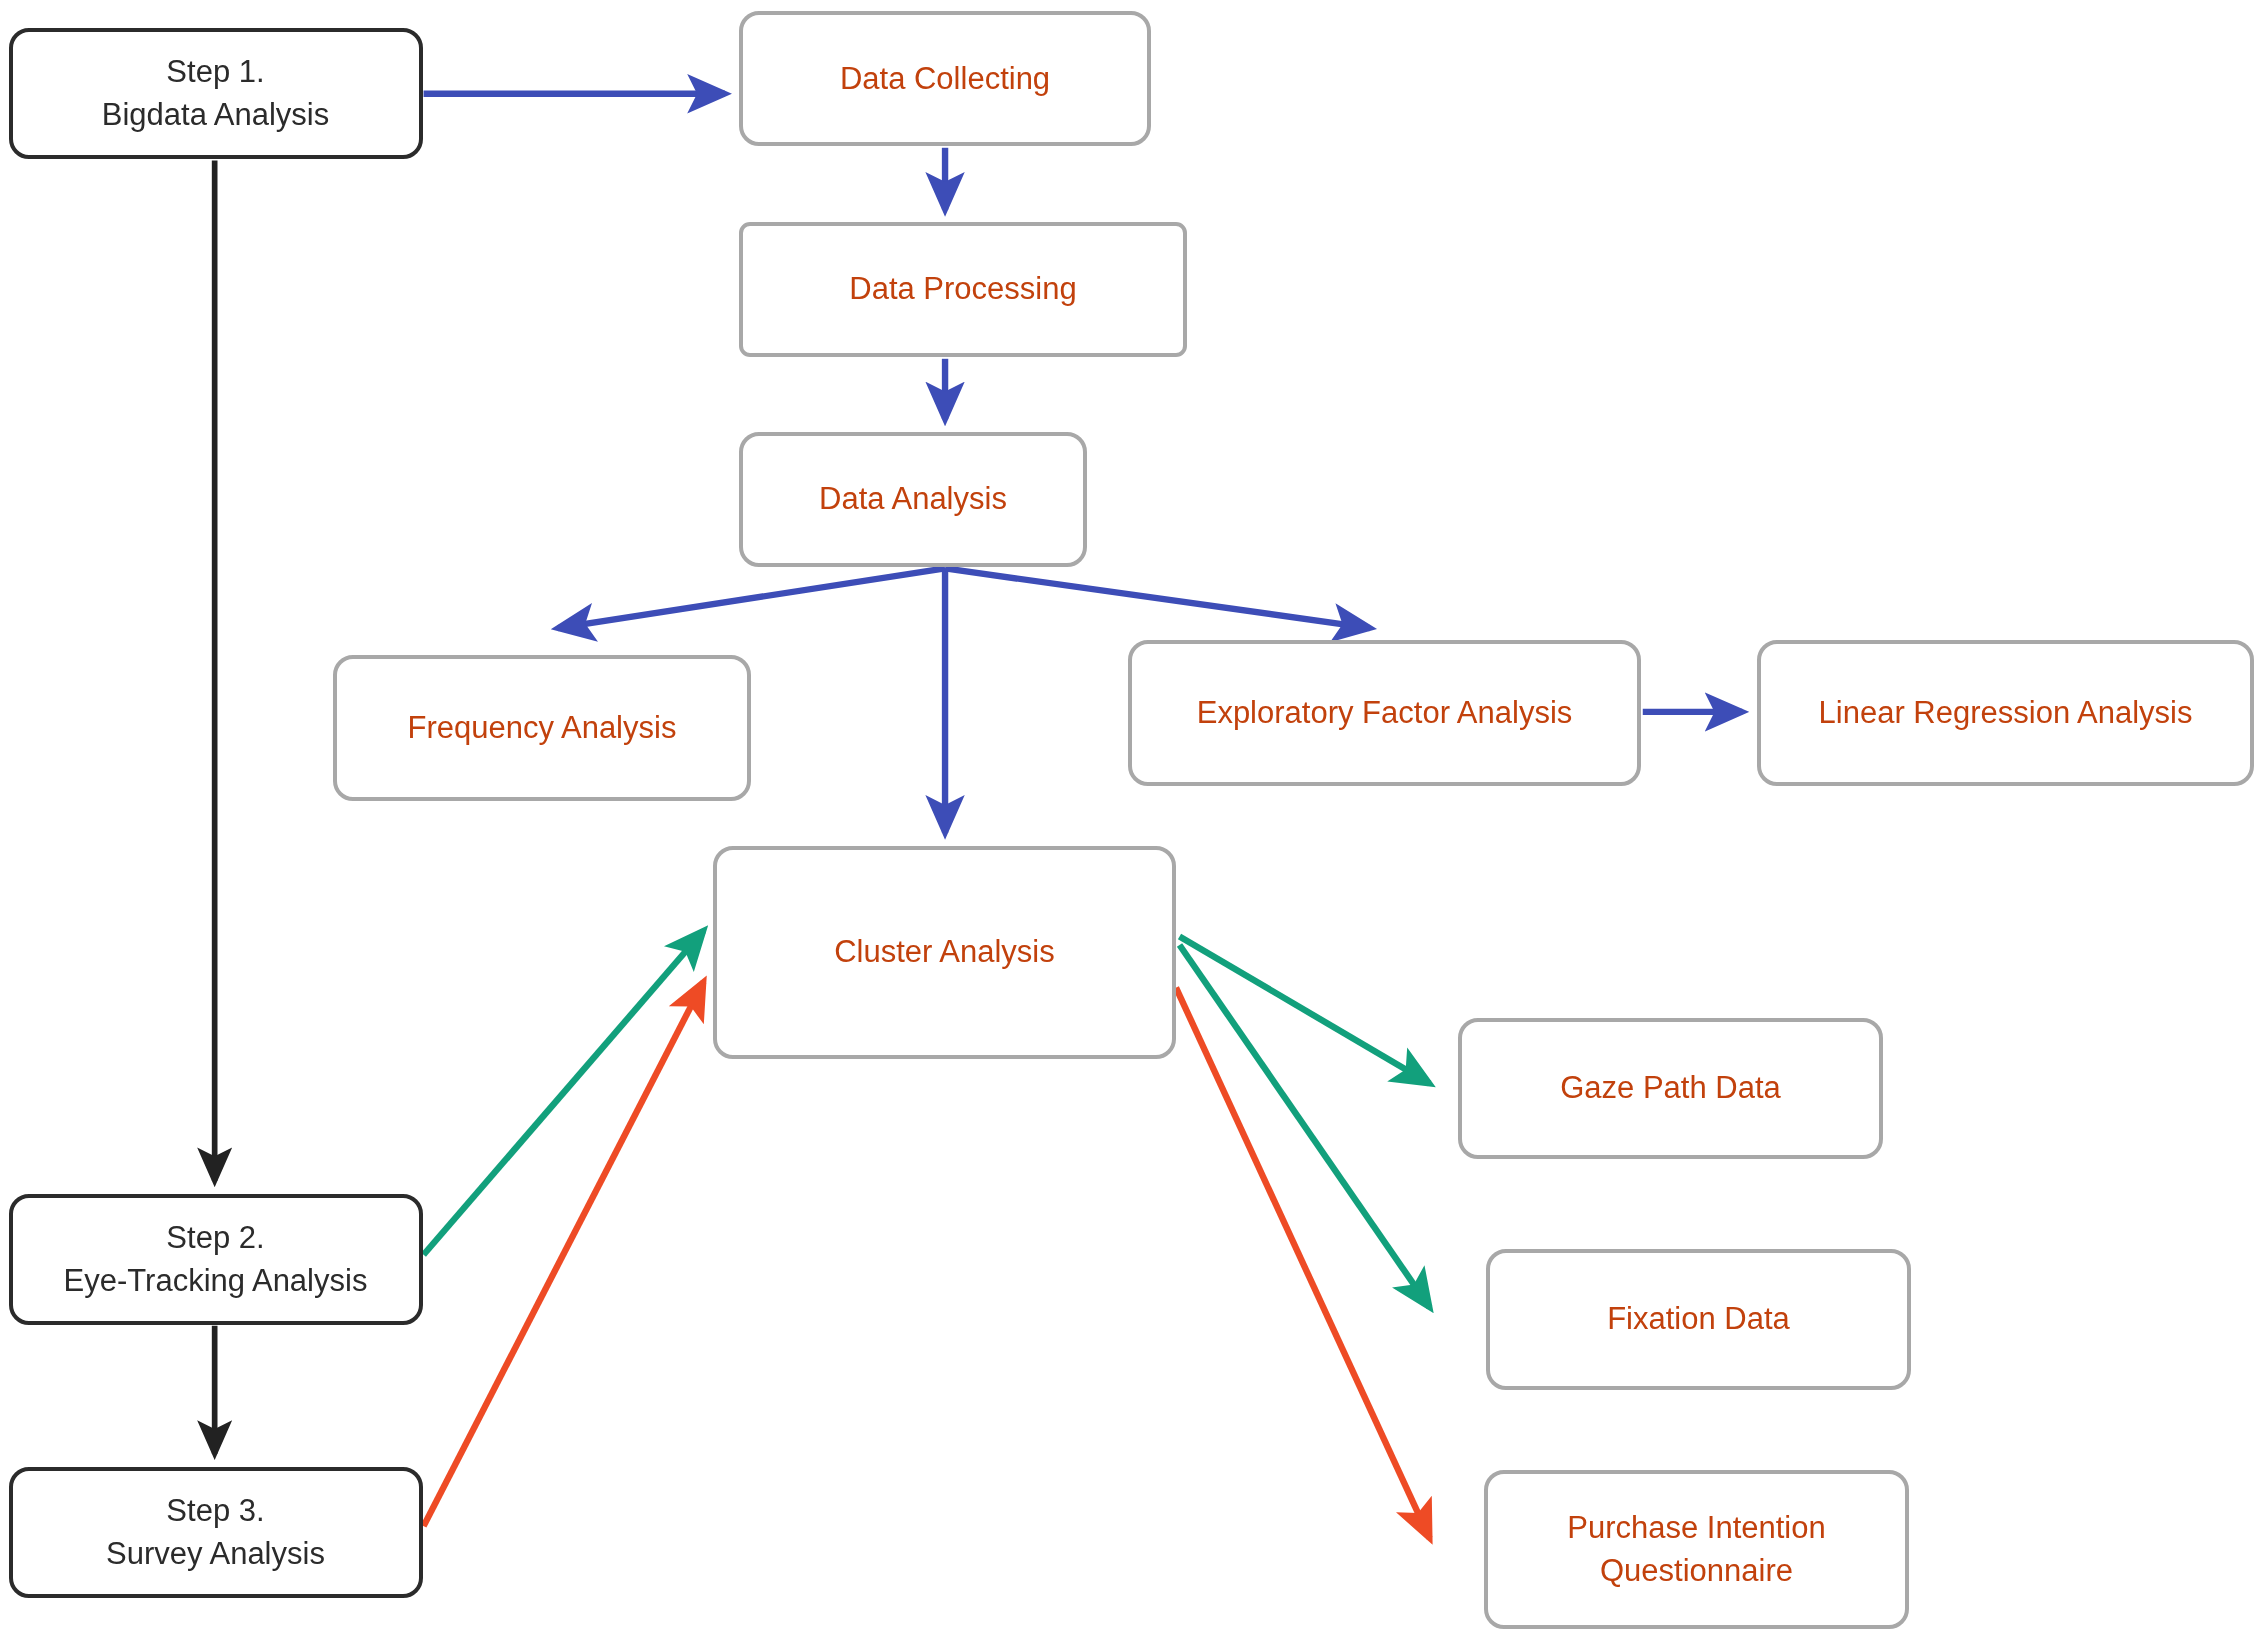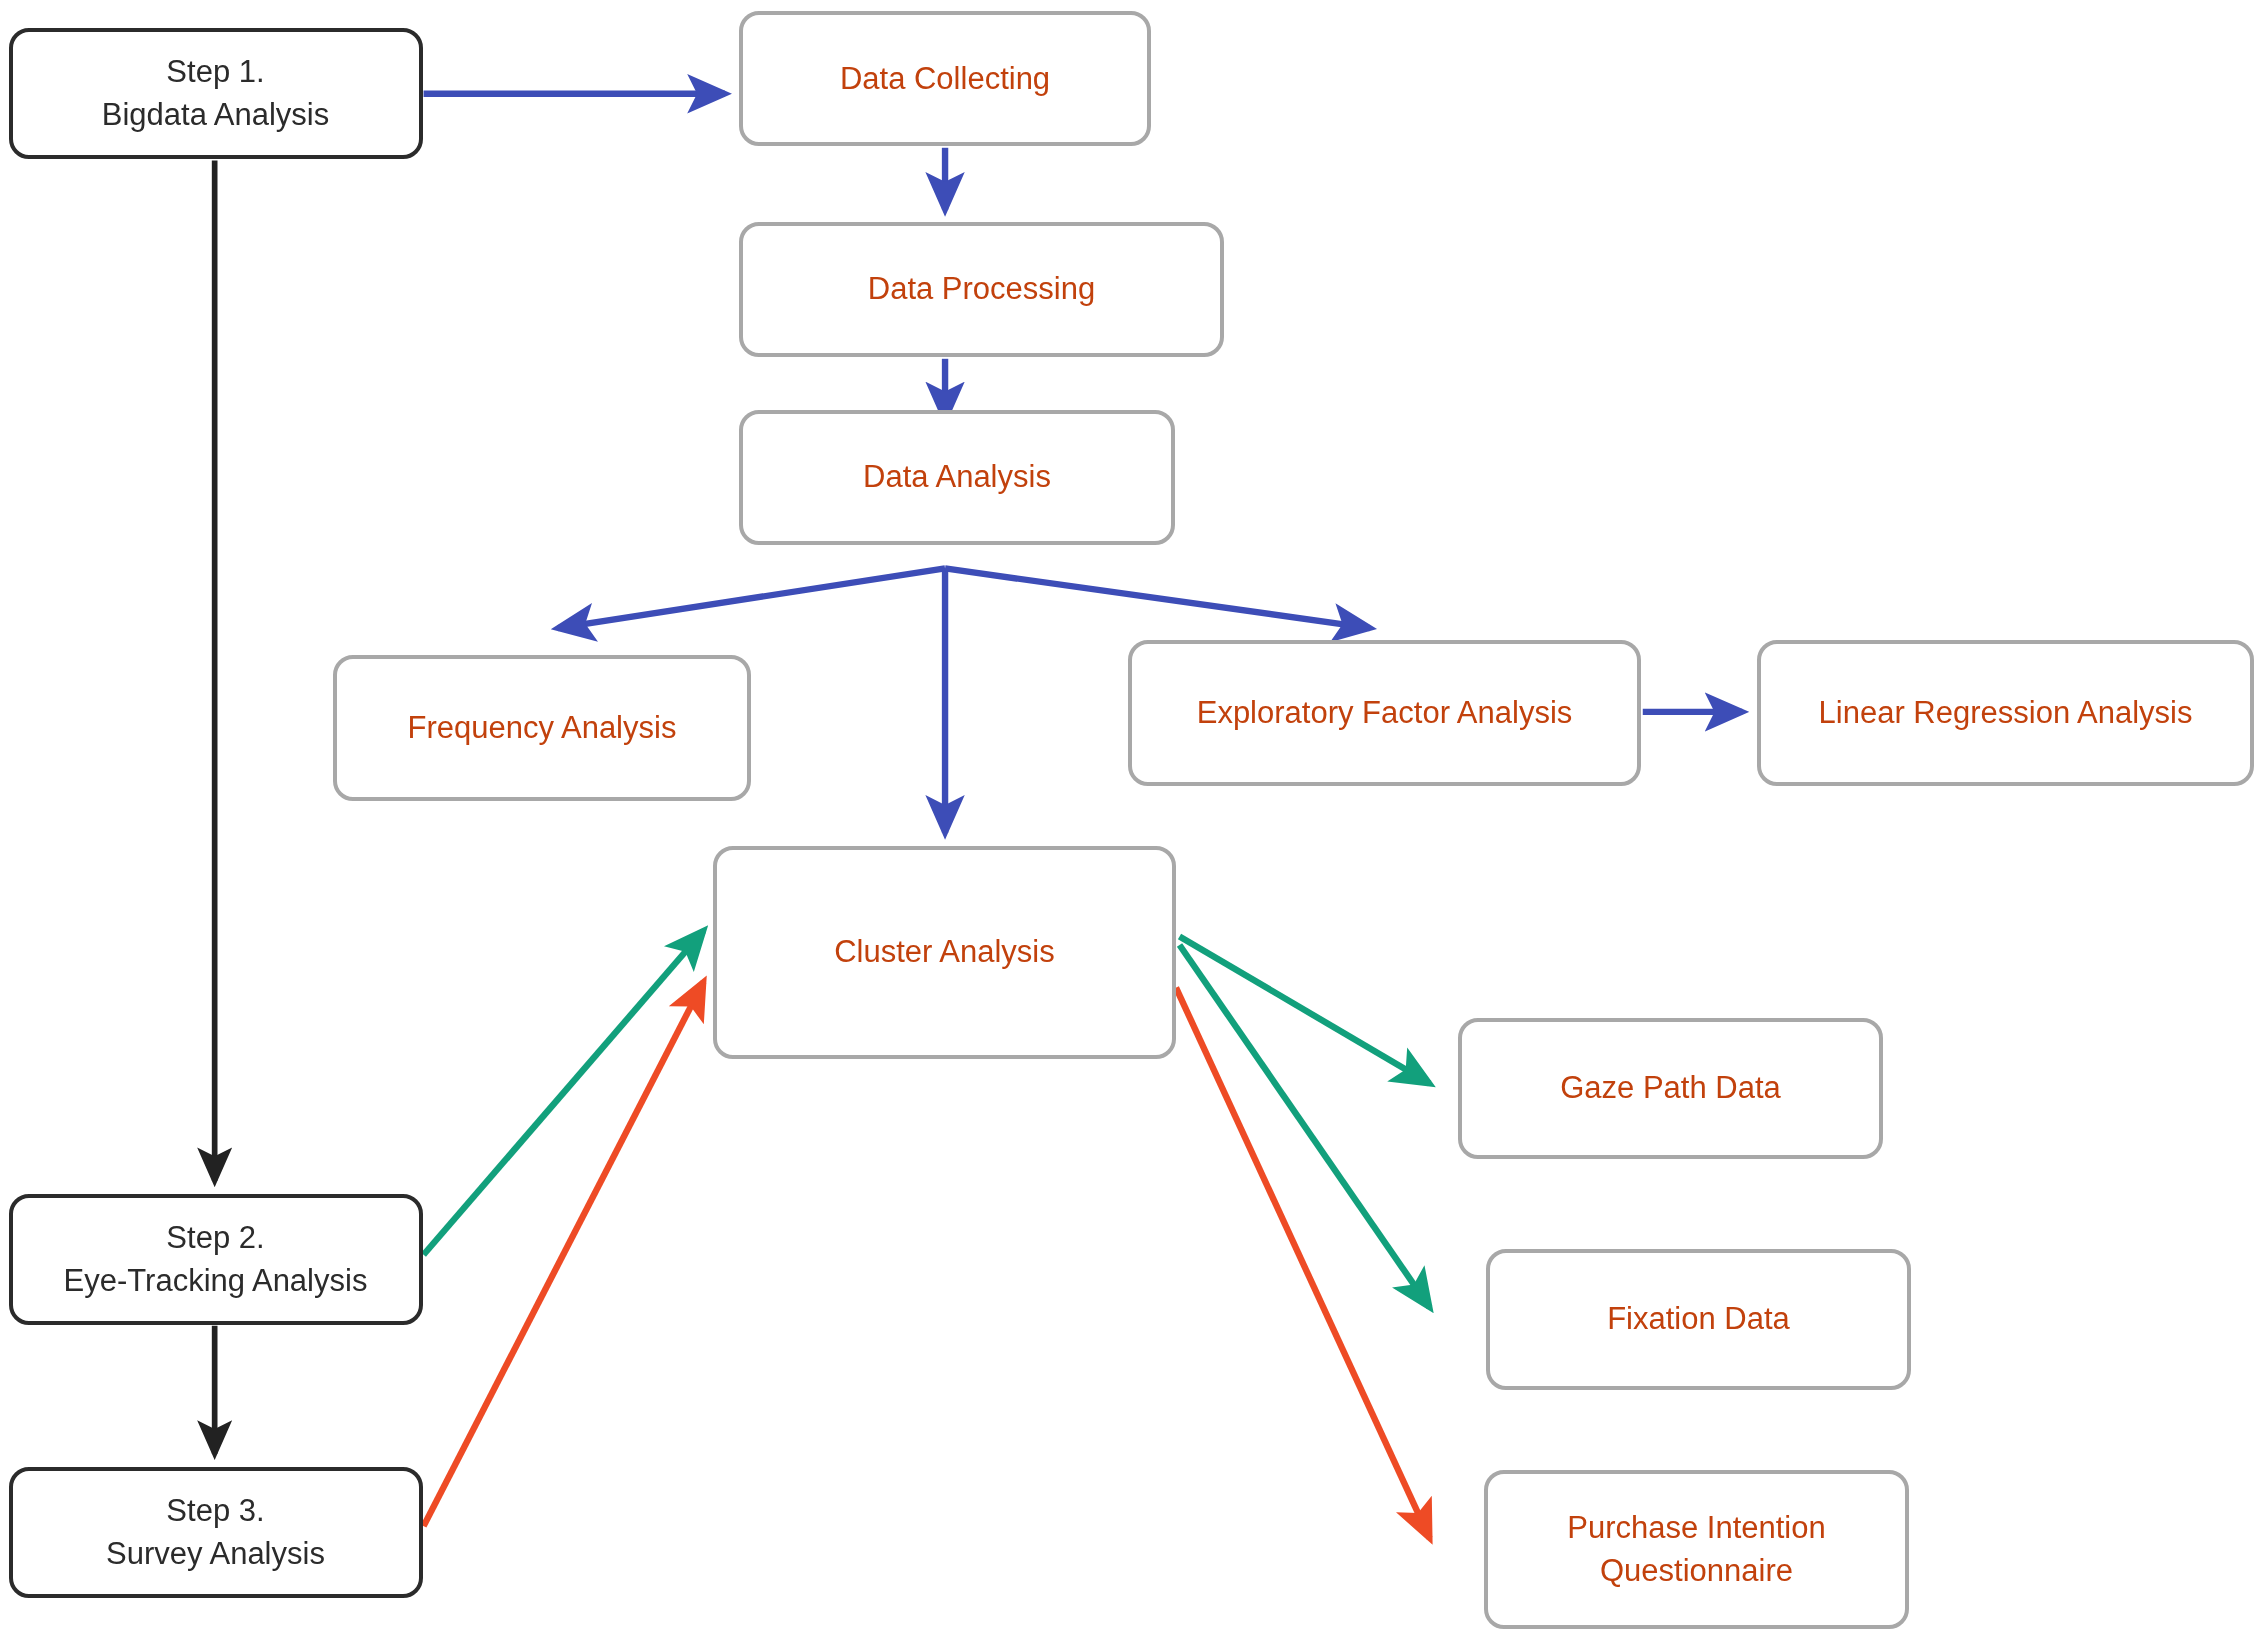--- a/index.html
+++ b/index.html
@@ -108,25 +108,25 @@
 
   <div class="node step" style="left:8.5px; top:28px; width:414px; height:131px;">
     <span class="node-label">Step 1.
 Bigdata Analysis</span>
   </div>
 
   <div class="node plain" style="left:739px; top:11.4px; width:412px; height:135px;">
     <span class="node-label">Data Collecting</span>
   </div>
 
-  <div class="node plain" style="left:739px; top:222px; width:485px; height:135px;">
+  <div class="node plain" style="left:739px; top:222px; width:448px; height:135px;border-radius:11px;">
     <span class="node-label">Data Processing</span>
   </div>
 
-  <div class="node plain" style="left:739px; top:410px; width:436px; height:135px;">
+  <div class="node plain" style="left:739px; top:432px; width:348px; height:135px;">
     <span class="node-label">Data Analysis</span>
   </div>
 
   <div class="node plain" style="left:333px; top:655px; width:418px; height:146px;">
     <span class="node-label">Frequency Analysis</span>
   </div>
 
   <div class="node plain" style="left:1128px; top:640px; width:513px; height:146px;">
     <span class="node-label">Exploratory Factor Analysis</span>
   </div>

